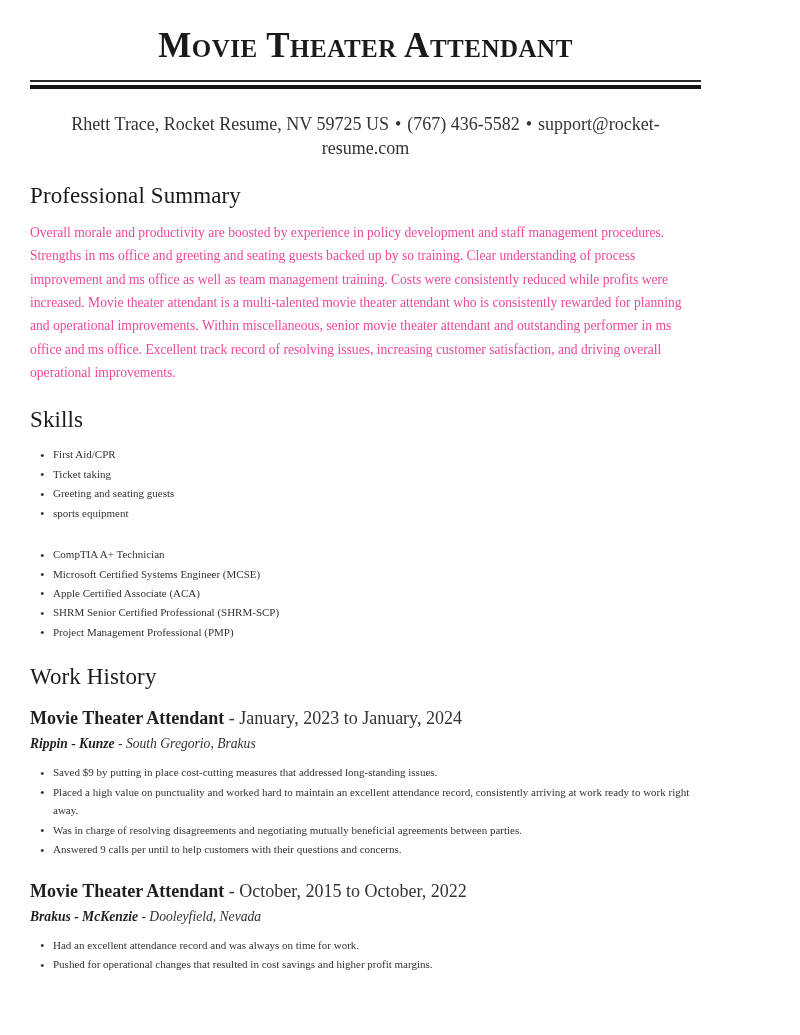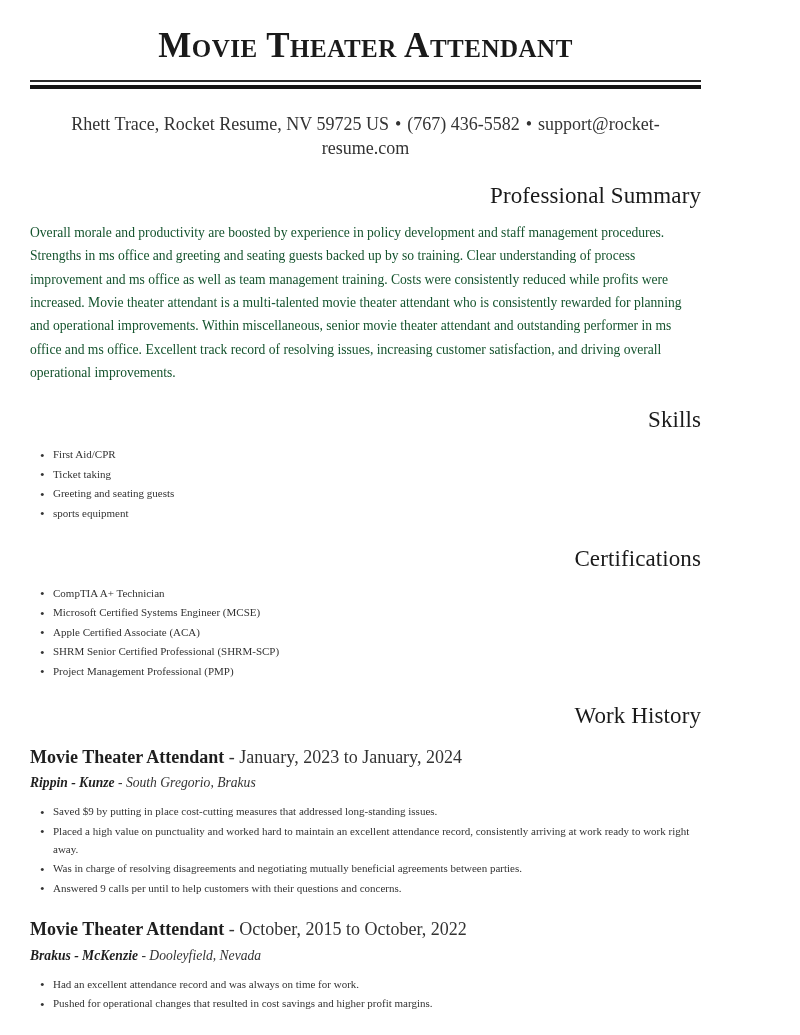--- a/index.html
+++ b/index.html
@@ -67,26 +67,25 @@
   .section {
     margin-top: 22px;
   }
   .section-title {
     font-size: 23px;
     font-weight: normal;
     color: #1a1a1a;
     line-height: 1.25;
     margin: 0 0 10px 0;
     letter-spacing: 0.1px;
-    text-align: right;
   }
   .summary-text {
     font-size: 13.6px;
     line-height: 1.72;
-    color: #14532d;
+    color: #ec4899;
     text-align: left;
     margin: 0;
   }
 
   
   ul.bullets {
     list-style: none;
     margin: 0;
     padding: 0;
   }
@@ -192,21 +191,20 @@
             <li>First Aid/CPR</li>
             <li>Ticket taking</li>
             <li>Greeting and seating guests</li>
             <li>sports equipment</li>
           </ul>
       </div>
     </div>
   </div>
 
   <div class="section" id="certifications-section">
-    <h2 class="section-title">Certifications</h2>
     <ul class="bullets" id="certifications-list">
         <li>CompTIA A+ Technician</li>
         <li>Microsoft Certified Systems Engineer (MCSE)</li>
         <li>Apple Certified Associate (ACA)</li>
         <li>SHRM Senior Certified Professional (SHRM-SCP)</li>
         <li>Project Management Professional (PMP)</li>
       </ul>
   </div>
 
   <div class="section" id="work-section">

